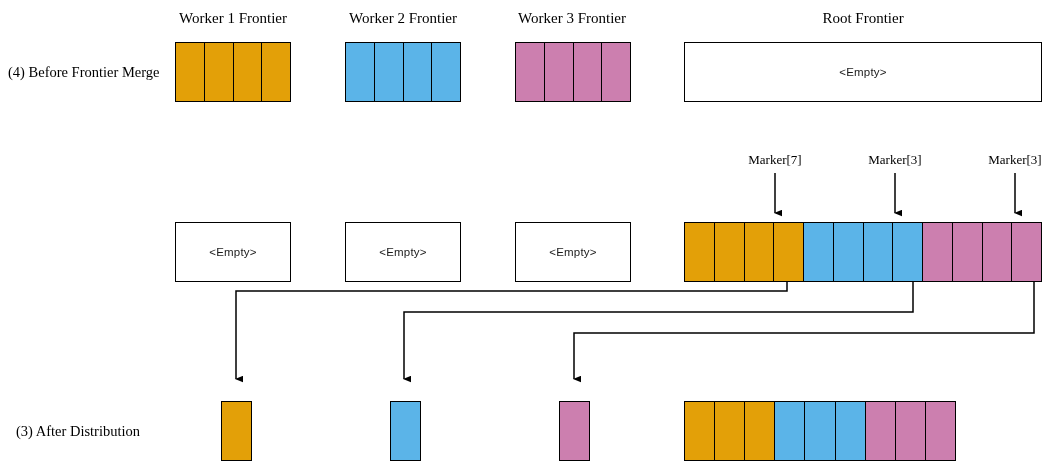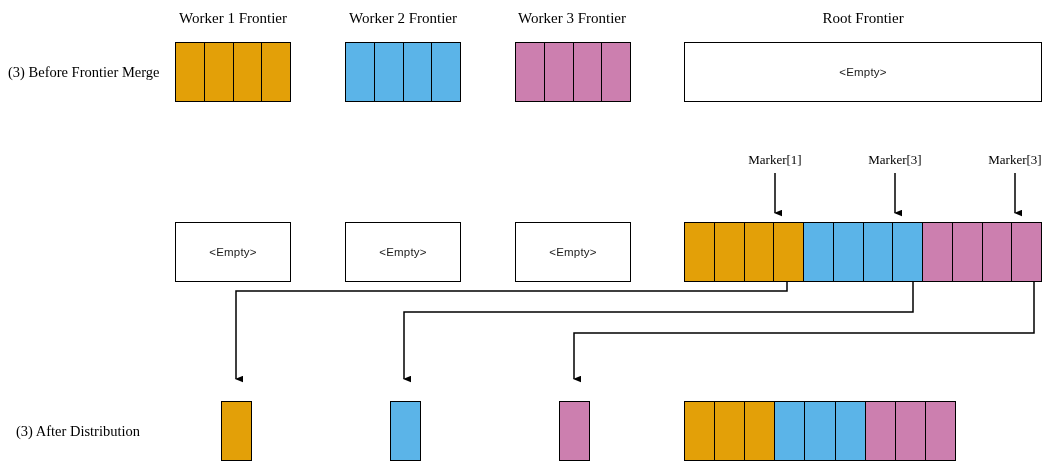--- a/index.html
+++ b/index.html
@@ -90,21 +90,21 @@
 </head>
 <body>
 
 <div id="canvas">
 
   <div class="col-title" style="left:167px; top:10px; width:132px;">Worker 1 Frontier</div>
   <div class="col-title" style="left:337px; top:10px; width:132px;text-align:center;">Worker 2 Frontier</div>
   <div class="col-title" style="left:506px; top:10px; width:132px;font-family:Liberation Serif, serif;">Worker 3 Frontier</div>
   <div class="col-title" style="left:780px; top:10px; width:166px;font-family:Liberation Serif, serif;">Root Frontier</div>
 
-  <div class="row-label" style="left:8px; top:63px;">(3) Before Frontier Merge</div>
+  <div class="row-label" style="left:8px; top:63px;">(4) Before Frontier Merge</div>
   <div class="row-label" style="left:16px; top:422px;">(3) After Distribution</div>
 
   <div class="cellbar" style="left:175px; top:42px; width:116px; height:60px;">
     <div class="cell" style="background:#E3A008;"></div>
     <div class="cell" style="background:#E3A008;"></div>
     <div class="cell" style="background:#E3A008;"></div>
     <div class="cell" style="background:#E3A008;"></div>
   </div>
 
   <div class="cellbar" style="left:345px; top:42px; width:116px; height:60px;">
@@ -118,21 +118,21 @@
     <div class="cell" style="background:#CC7FAF;"></div>
     <div class="cell" style="background:#CC7FAF;"></div>
     <div class="cell" style="background:#CC7FAF;"></div>
     <div class="cell" style="background:#CC7FAF;"></div>
   </div>
 
   <div class="emptybox" style="left:684px; top:42px; width:358px; height:60px;">
     <span class="emptytext">&lt;Empty&gt;</span>
   </div>
 
-  <div class="marker-label" style="left:719px; top:152px; width:112px;">Marker[1]</div>
+  <div class="marker-label" style="left:719px; top:152px; width:112px;">Marker[7]</div>
   <div class="marker-label" style="left:839px; top:152px; width:112px;">Marker[3]</div>
   <div class="marker-label" style="left:959px; top:152px; width:112px;">Marker[3]</div>
 
   <div class="emptybox" style="left:175px; top:222px; width:116px; height:60px;">
     <span class="emptytext">&lt;Empty&gt;</span>
   </div>
   <div class="emptybox" style="left:345px; top:222px; width:116px; height:60px;">
     <span class="emptytext">&lt;Empty&gt;</span>
   </div>
   <div class="emptybox" style="left:515px; top:222px; width:116px; height:60px;">

